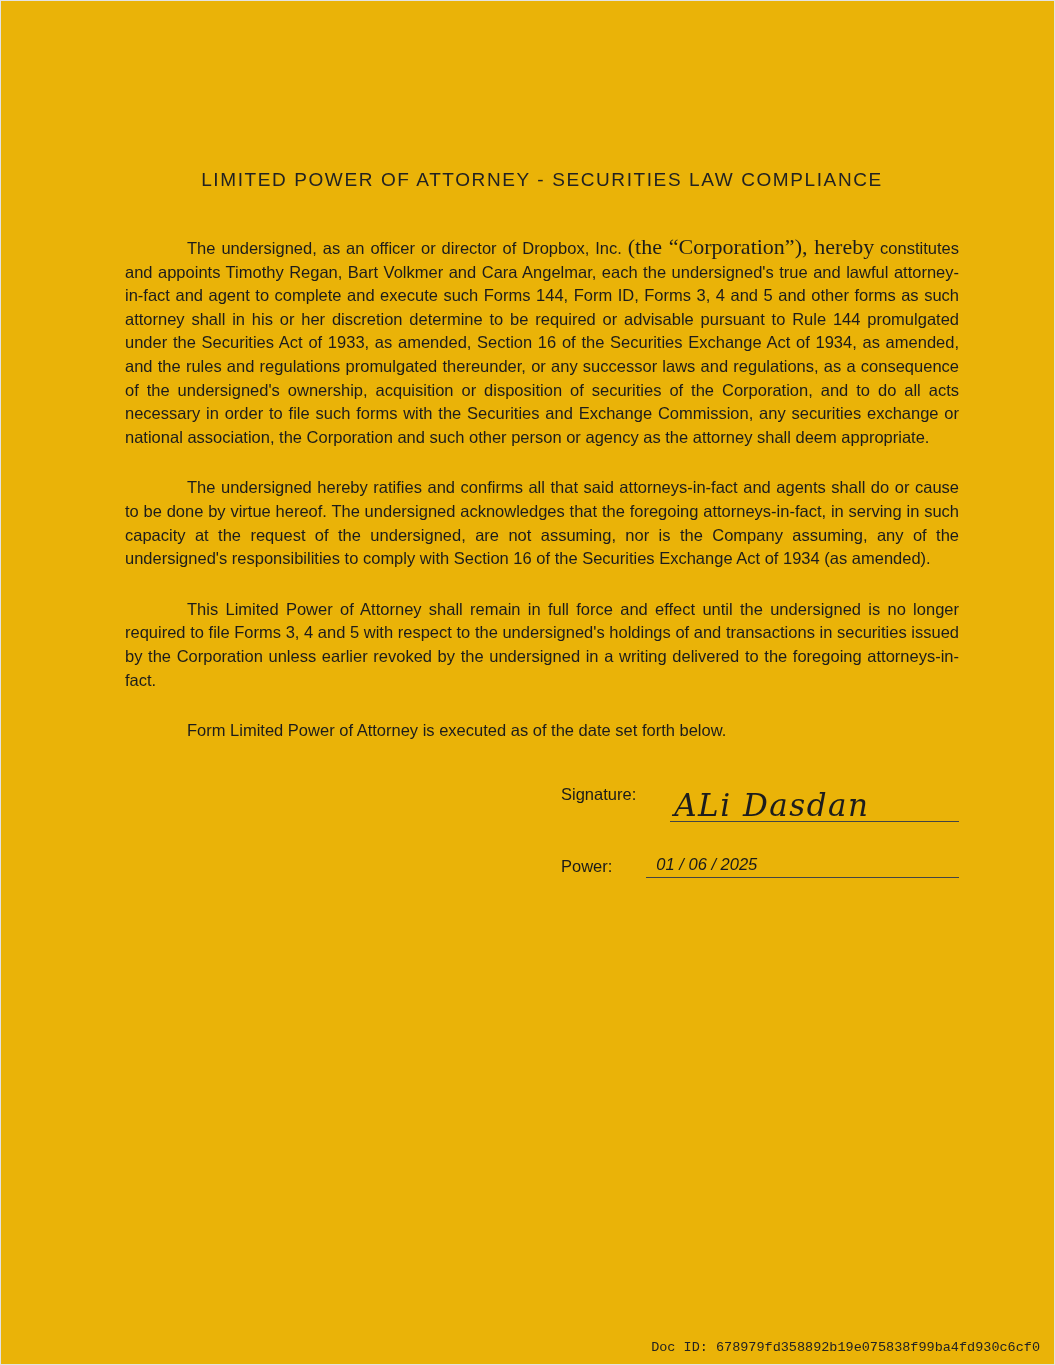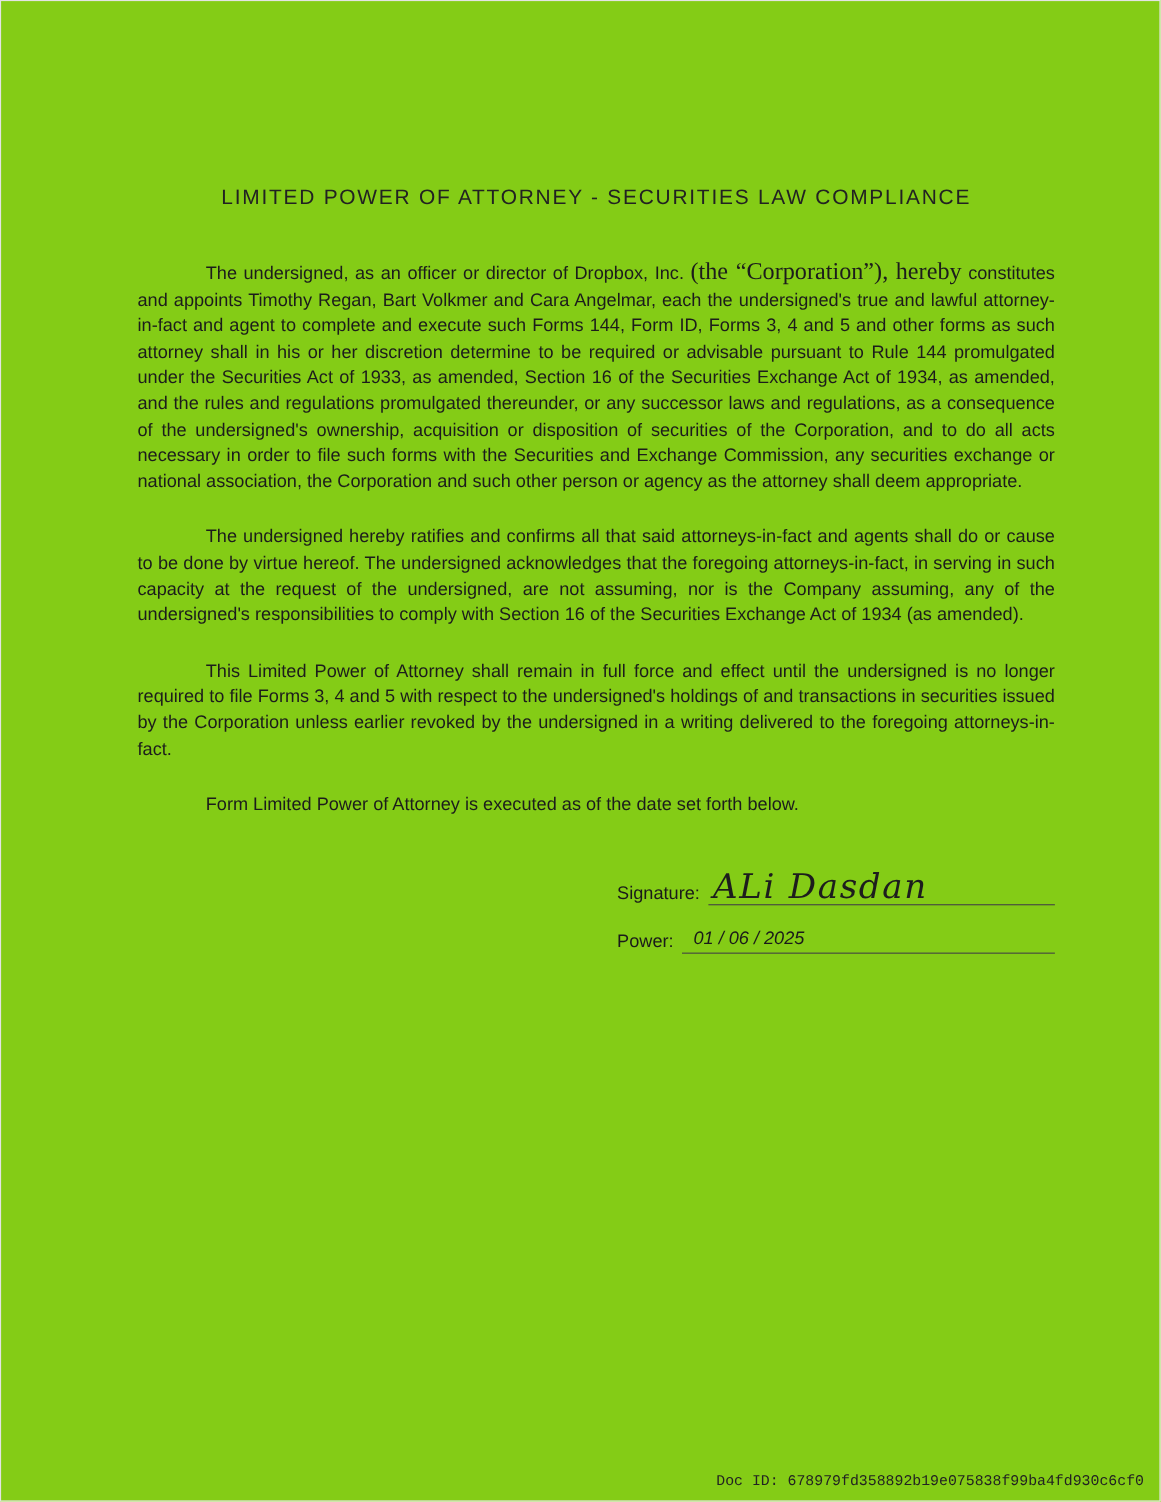--- a/index.html
+++ b/index.html
@@ -1,20 +1,20 @@
 <!DOCTYPE html>
 <html><head>
 <meta charset="utf-8">
 <style>
   html, body { margin: 0; padding: 0; background: #ffffff; }
   .page {
     position: relative;
     width: 1055px;
     height: 1365px;
-    background: #84cc16;
+    background: #eab308;
     font-family: "Liberation Sans", sans-serif;
     color: #1a1a1a;
     box-sizing: border-box;
     border: 1px solid #e3e3e3;
     overflow: hidden;
   }
   .content {
     position: absolute;
     left: 124px;
     right: 95px;
@@ -38,22 +38,23 @@
     color: #1c1c1c;
   }
   p.body.no-justify { text-align: left; }
   .serif-run { font-family: "Liberation Serif", serif; font-size: 22px; }
   .sig-block {
     margin-left: 436px;
     margin-top: 42px;
   }
   .sig-row {
     display: flex;
-    align-items: flex-end;
-    margin-bottom: 23px;
+    align-items: flex-start;
+    margin-bottom: 35px;
+    gap: 26px;
   }
   .sig-label {
     font-size: 16.5px;
     white-space: nowrap;
     margin-right: 8px;
     padding-bottom: 1px;
   }
   .sig-line {
     flex: 1;
     border-bottom: 1.4px solid #444444;

